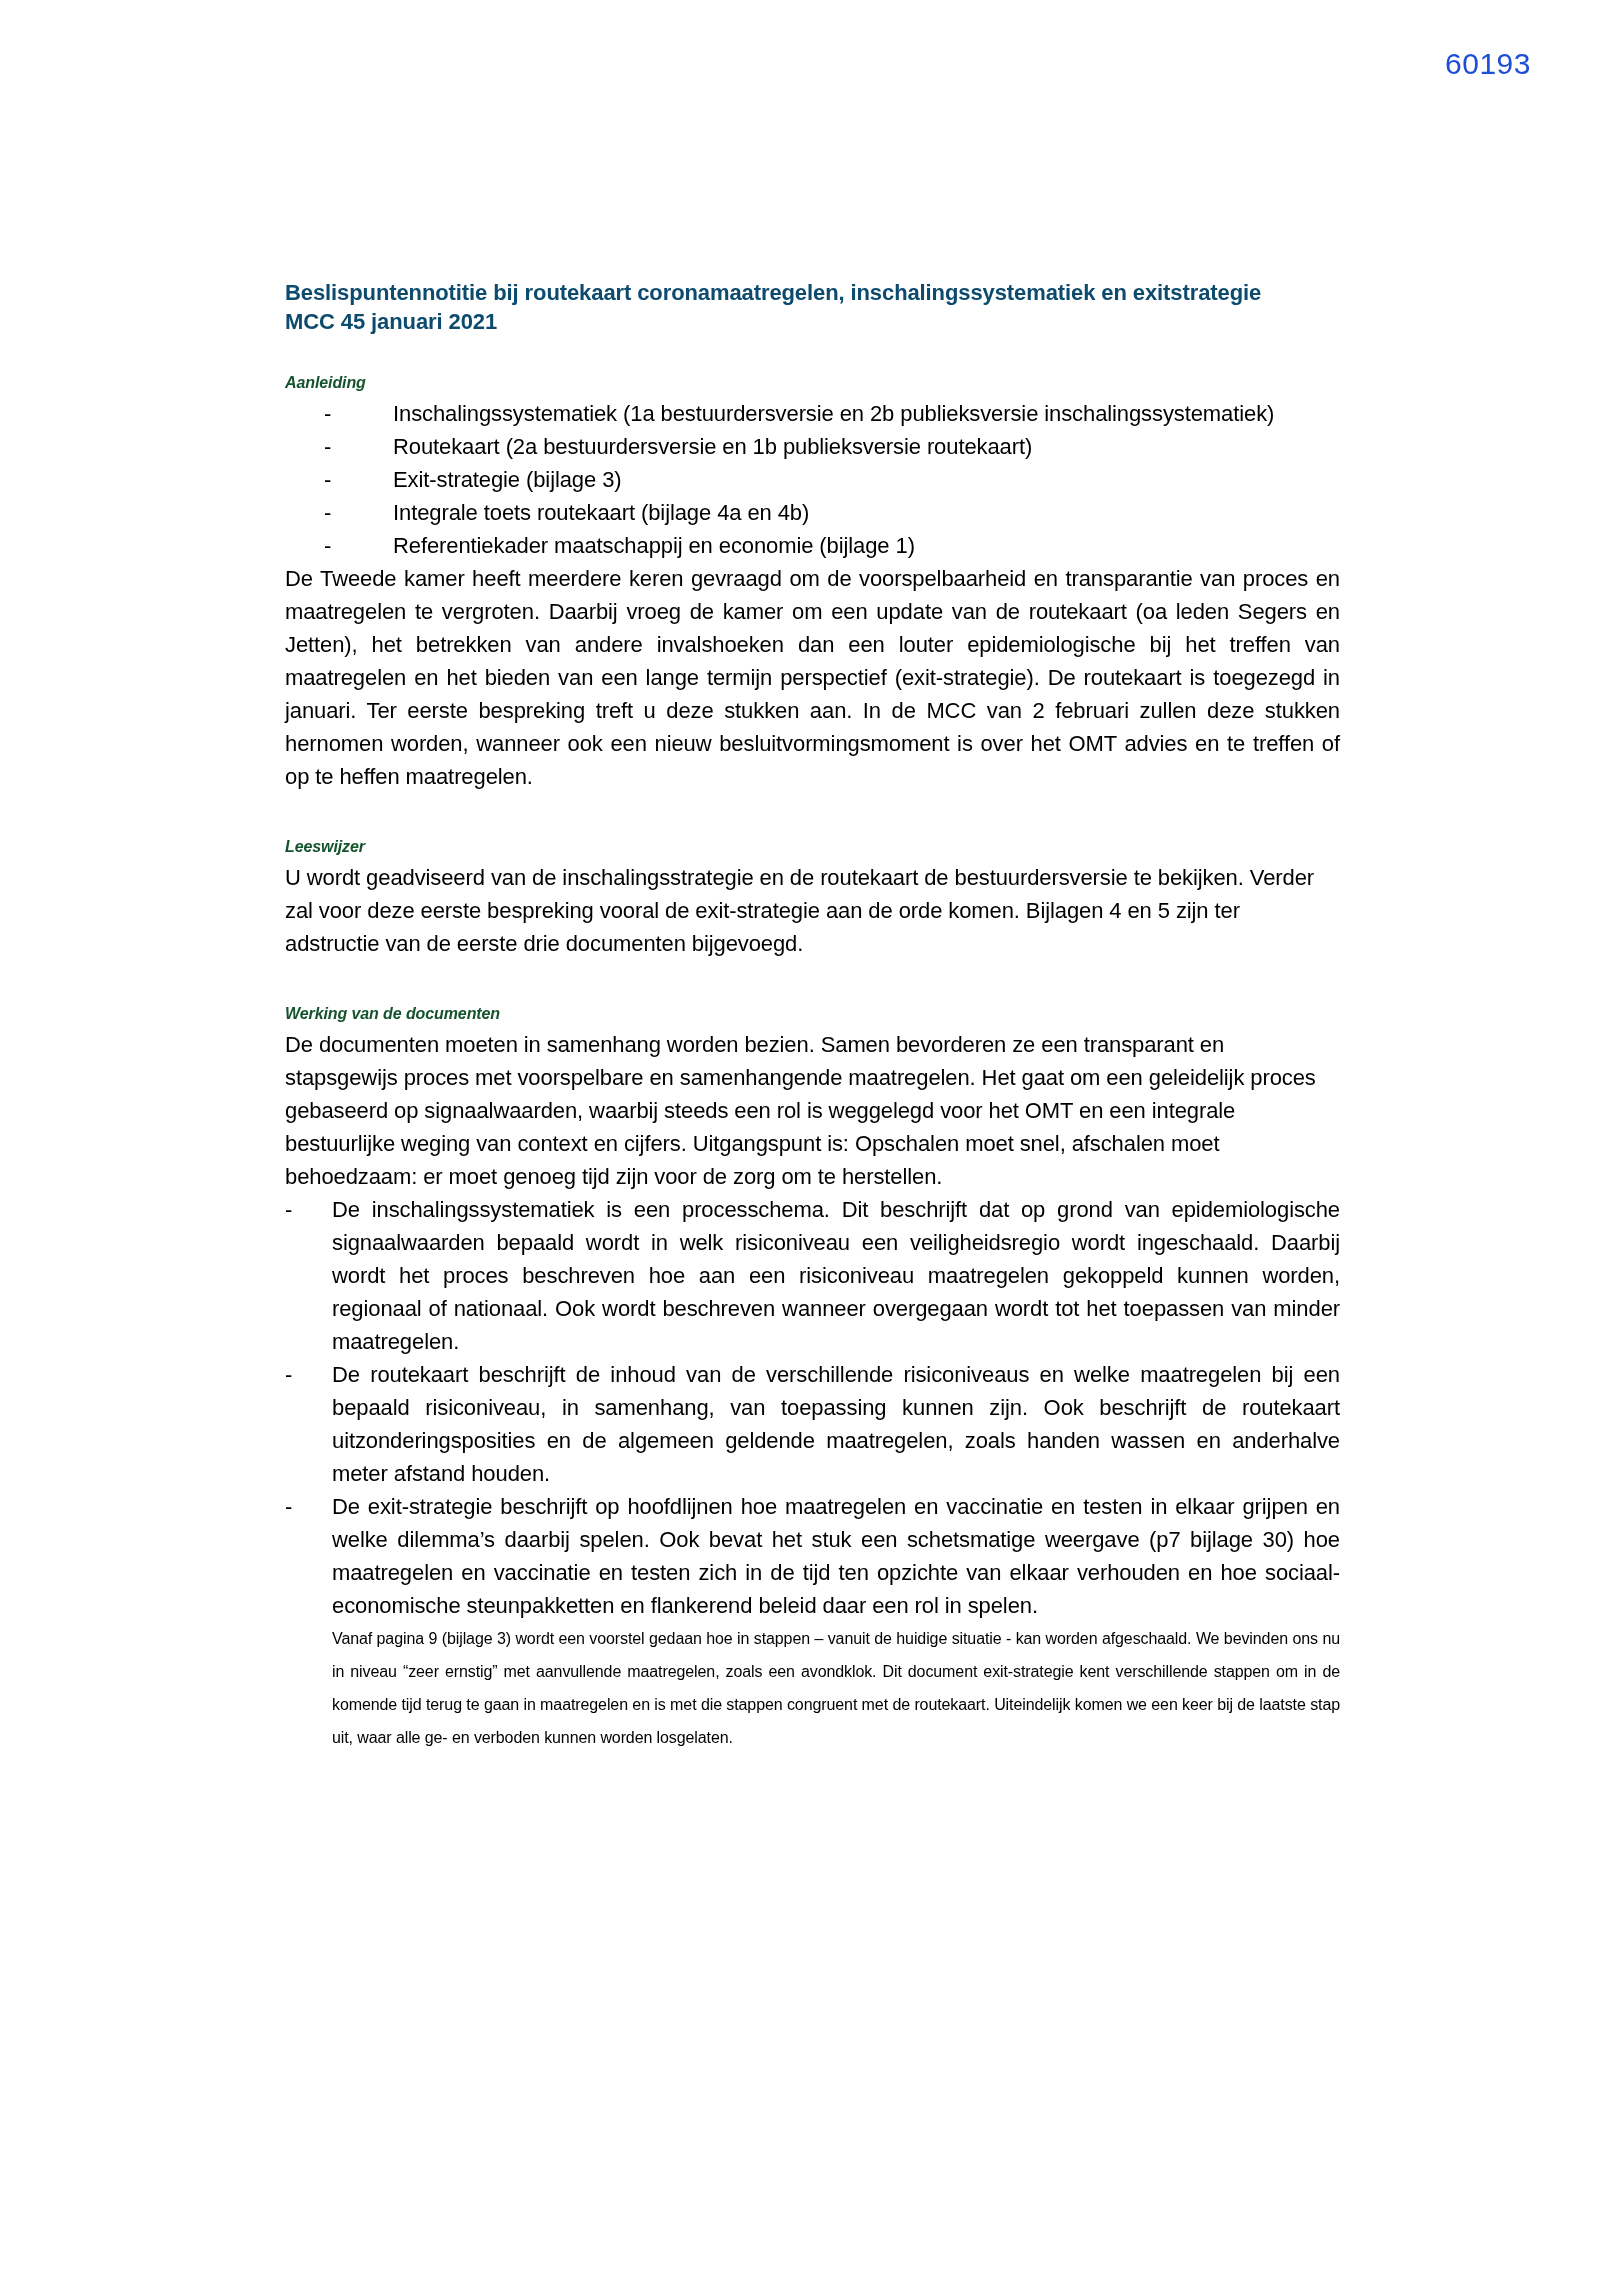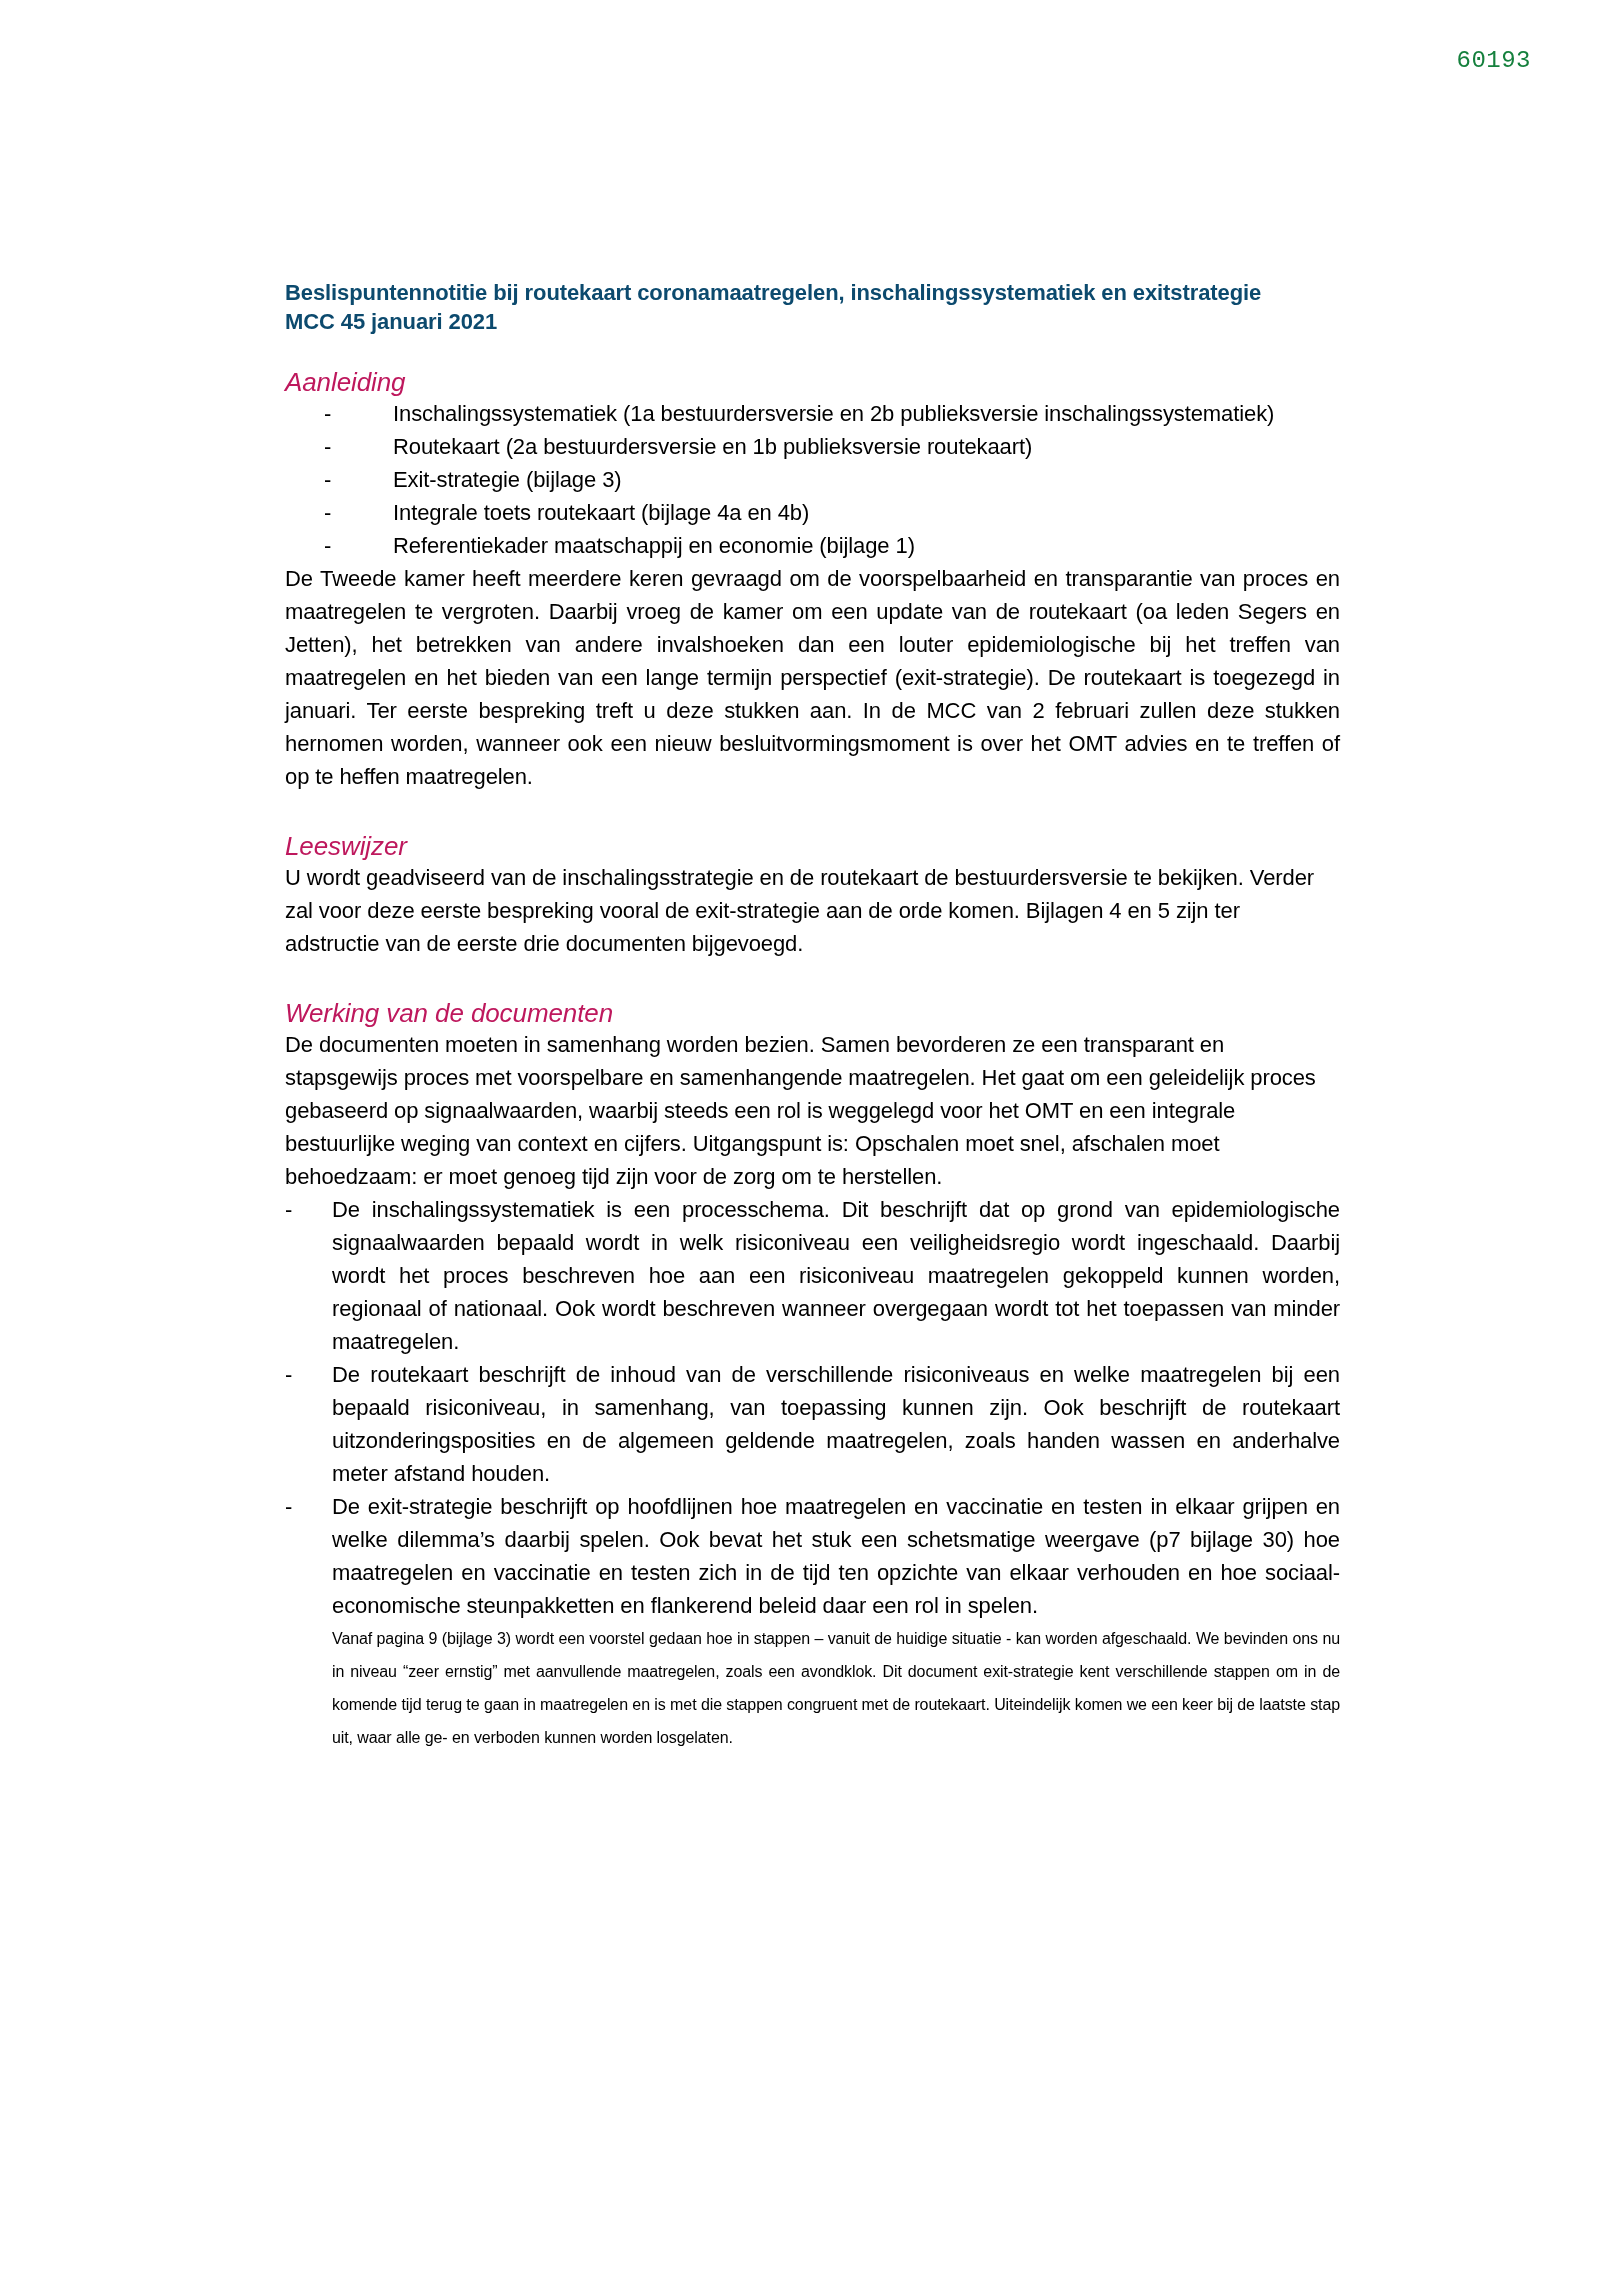--- a/index.html
+++ b/index.html
@@ -18,50 +18,51 @@
     height: 2292px;
     background: #ffffff;
     overflow: hidden;
     box-sizing: border-box;
   }
   
   .page-number {
     position: absolute;
     top: 47px;
     right: 90px;
-    font-size: 24px;
+    font-size: 30px;
     letter-spacing: 0.5px;
-    color: #15803d;
-    font-family: Liberation Mono, monospace;
+    color: #1d4ed8;
+    font-family: Liberation Sans, sans-serif;
   }
   
   .content {
     position: absolute;
     left: 285px;
     top: 278px;
     width: 1055px;
   }
   .doc-title {
     font-size: 22px;
     font-weight: bold;
     line-height: 29px;
     letter-spacing: -0.1px;
     color: #0c4a6e;
     margin: 0;
   }
   .doc-title .line2 {
     display: block;
   }
   .section-heading {
-    font-size: 26px;
+    font-size: 16px;
     font-style: italic;
     line-height: 29px;
     margin: 0;
-    color: #be185d;
+    color: #14532d;
     letter-spacing: -0.1px;
+    font-weight: bold;
   }
   p.body-text {
     font-size: 22px;
     line-height: 33px;
     margin: 0;
     color: #000;
     letter-spacing: -0.1px;
   }
   p.body-text.justify {
     text-align: justify;

